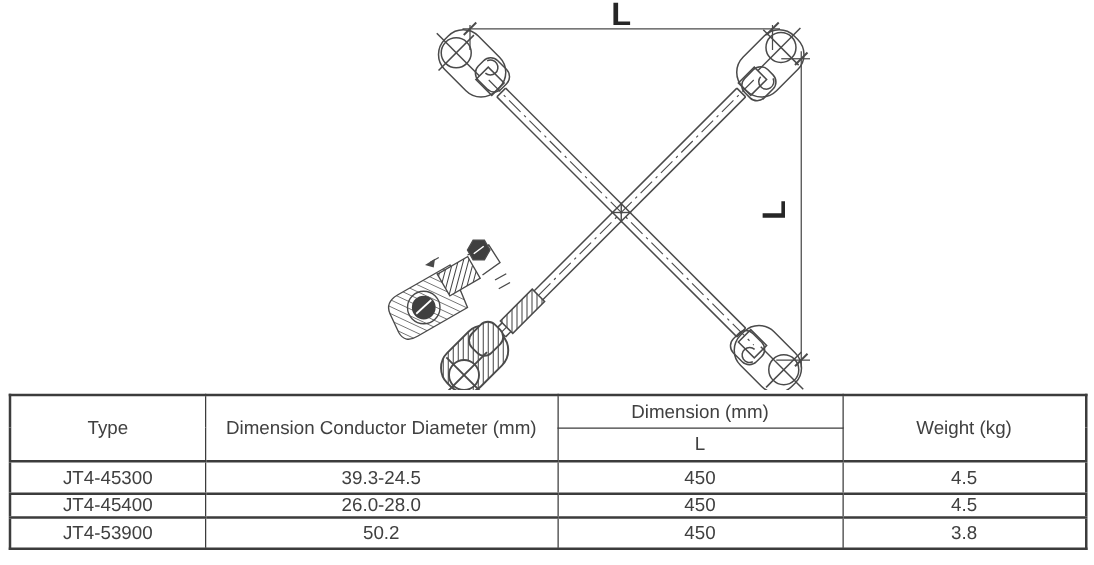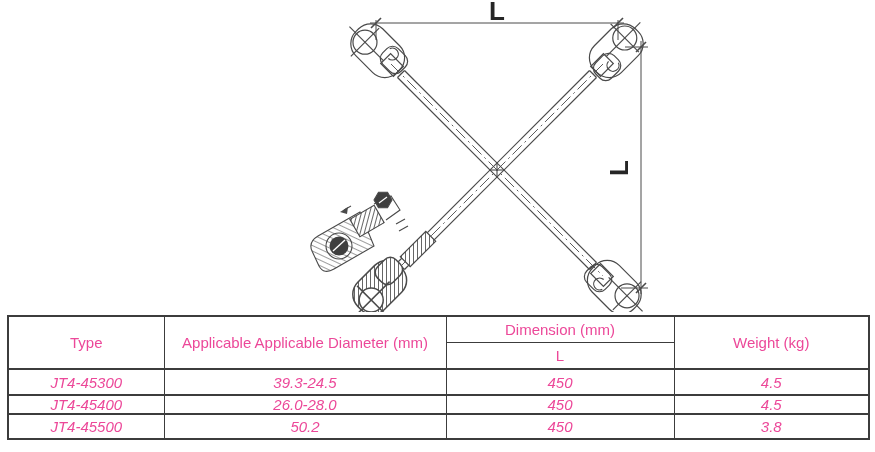--- a/index.html
+++ b/index.html
@@ -4,28 +4,28 @@
 <style>
   html,body { margin:0; padding:0; background:#ffffff; }
   #stage {
     position:relative; width:875px; height:452px; background:#ffffff;
     font-family:"Liberation Sans", sans-serif; overflow:hidden;
   }
   #drawing { position:absolute; left:0; top:0; }
   .spec-table {
     position:absolute; left:7px; top:315px; width:861px;
     border-collapse:collapse; table-layout:fixed;
-    font-family:"Liberation Sans", sans-serif; font-size:15px; color:#ec4899;
+    font-family:"Liberation Sans", sans-serif; font-size:15px; color:#404040;
     border:2px solid #3c3c3c;
   }
   .spec-table th, .spec-table td {
     border:1px solid #3c3c3c; text-align:center; vertical-align:middle;
     font-weight:400; padding:0; overflow:hidden; white-space:nowrap;
   }
-  .spec-table tr.data-row td { border-top-width:2px;font-style:italic; }
+  .spec-table tr.data-row td { border-top-width:2px; }
   .spec-table tr.hdr-sub th { border-top-width:1px; }
   .dim-label { font-family:"Liberation Sans", sans-serif; font-weight:700; font-size:26px; fill:#262626; }
 </style>
 </head>
 <body>
 
 <div id="stage">
 
   <svg id="drawing" width="875" height="312" viewBox="0 0 875 312">
     <defs>
@@ -139,40 +139,40 @@
   <table class="spec-table">
     <colgroup>
       <col style="width:156px">
         <col style="width:282px">
         <col style="width:228px">
         <col style="width:195px">
     </colgroup>
     <tbody>
       <tr class="hdr-main" style="height:26px">
         <th rowspan="2">Type</th>
-        <th rowspan="2">Applicable Applicable Diameter (mm)</th>
+        <th rowspan="2">Dimension Conductor Diameter (mm)</th>
         <th>Dimension (mm)</th>
         <th rowspan="2">Weight (kg)</th>
       </tr>
       <tr class="hdr-sub" style="height:27px">
         <th>L</th>
       </tr>
       <tr class="data-row" style="height:26px">
         <td>JT4-45300</td>
         <td>39.3-24.5</td>
         <td>450</td>
         <td>4.5</td>
       </tr>
       <tr class="data-row" style="height:16px">
         <td>JT4-45400</td>
         <td>26.0-28.0</td>
         <td>450</td>
         <td>4.5</td>
       </tr>
       <tr class="data-row" style="height:25px">
-        <td>JT4-45500</td>
+        <td>JT4-53900</td>
         <td>50.2</td>
         <td>450</td>
         <td>3.8</td>
       </tr>
     </tbody>
   </table>
 </div>
 
 </body></html>

